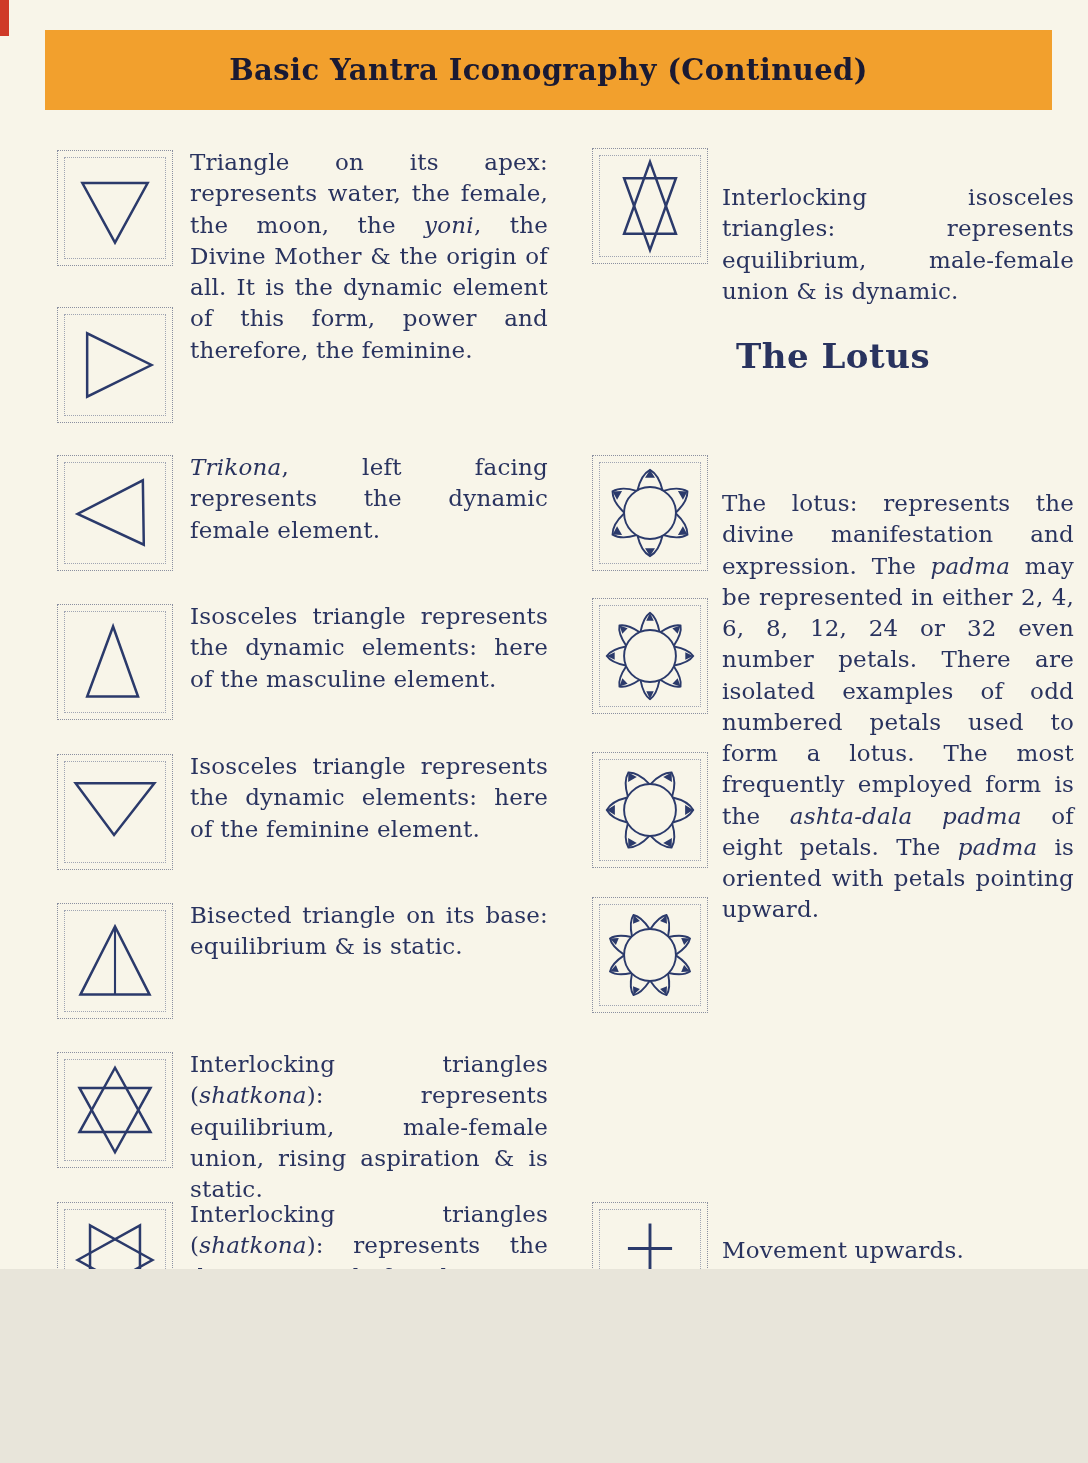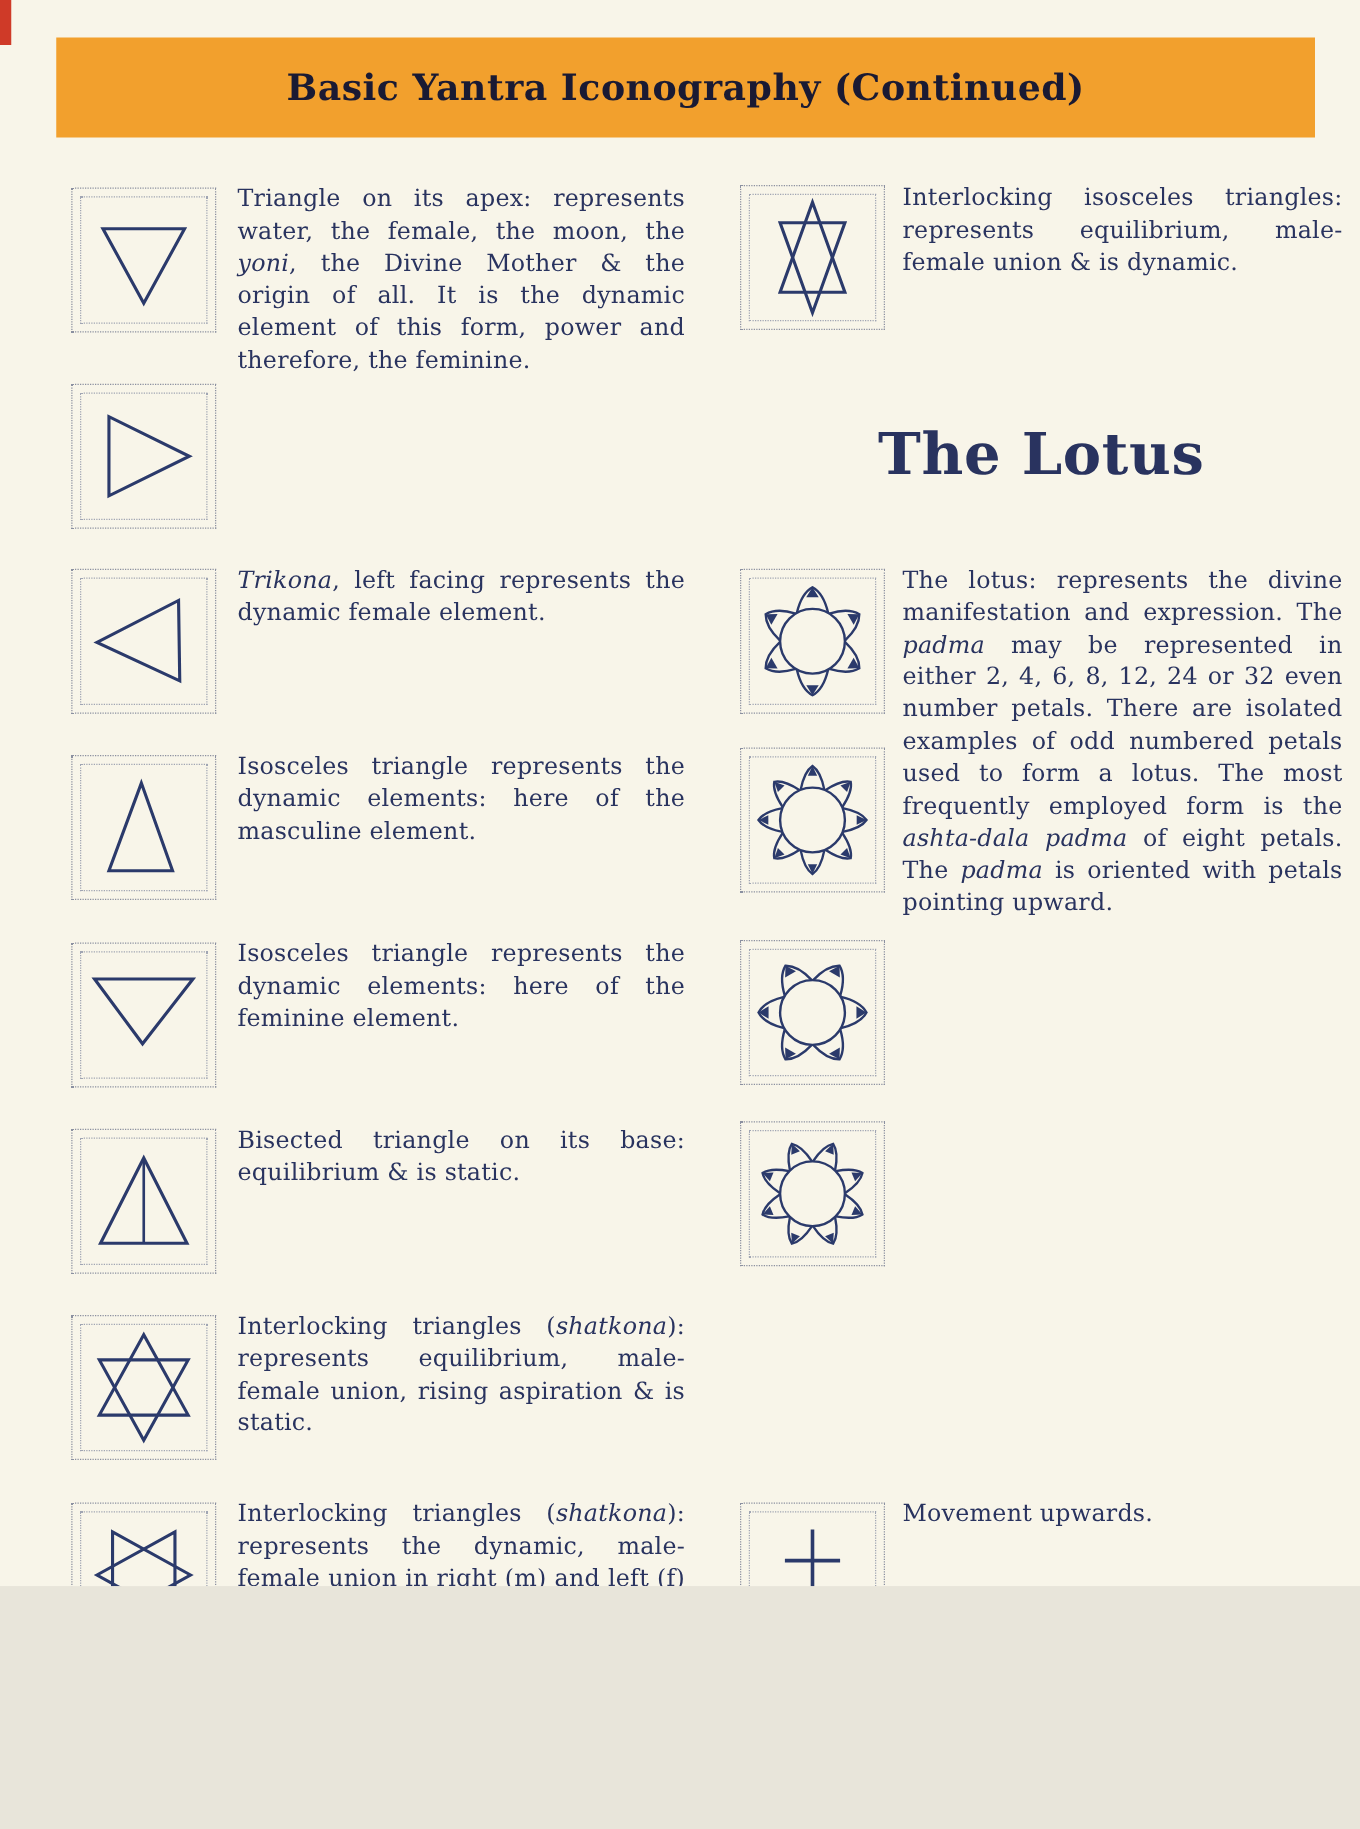--- a/index.html
+++ b/index.html
@@ -16,28 +16,28 @@
 
   .red-mark{position:absolute;left:0;top:0;width:9px;height:36px;background:#cf3a28;}
   .footer-line{position:absolute;left:30px;top:1456px;width:1028px;height:5px;background:#3b4a8f;}
 
   .ibox{position:absolute;width:116px;height:116px;border:1px dotted var(--dot1);
         box-sizing:border-box;padding:6px;background:var(--bg);}
   .ibox-inner{width:100%;height:100%;border:1px dotted var(--dot2);box-sizing:border-box;
         display:flex;align-items:center;justify-content:center;color:#2b3a6b;}
   .ibox-inner svg{width:96px;height:96px;display:block;}
 
-  .desc{position:absolute;margin:0;color:var(--ink);font-size:19px;line-height:1.36;
+  .desc{position:absolute;margin:0;color:var(--ink);font-size:23px;line-height:1.36;
         text-align:justify;letter-spacing:.2px;}
   .desc em{font-style:italic;}
   .w-left{left:190px;width:358px;}
-  .w-right{left:722px;width:352px;}
+  .w-right{left:722px;width:352px;margin-top:36px;}
 
   .sec-heading{position:absolute;left:592px;width:482px;text-align:center;color:var(--ink);
-        font-size:46px;letter-spacing:.5px;}
+        font-size:34px;letter-spacing:.5px;}
   .page-number{position:absolute;left:55px;top:1388px;color:#0f172a;font-size:27px;font-weight:700;}
 </style>
 </head>
 <body>
 
 <div id="page">
 
   <div class="red-mark" style="background: rgb(207, 58, 40);"></div>
 
   <div class="banner">

